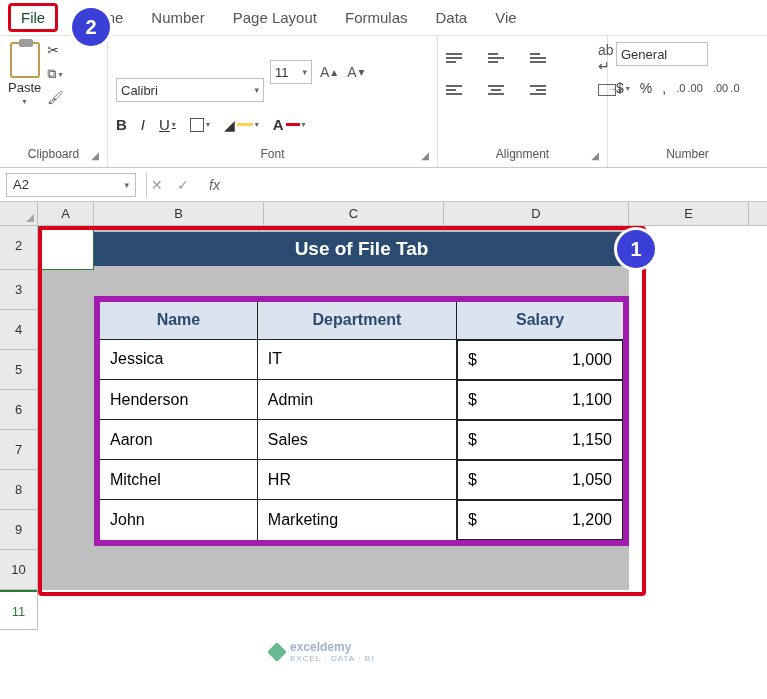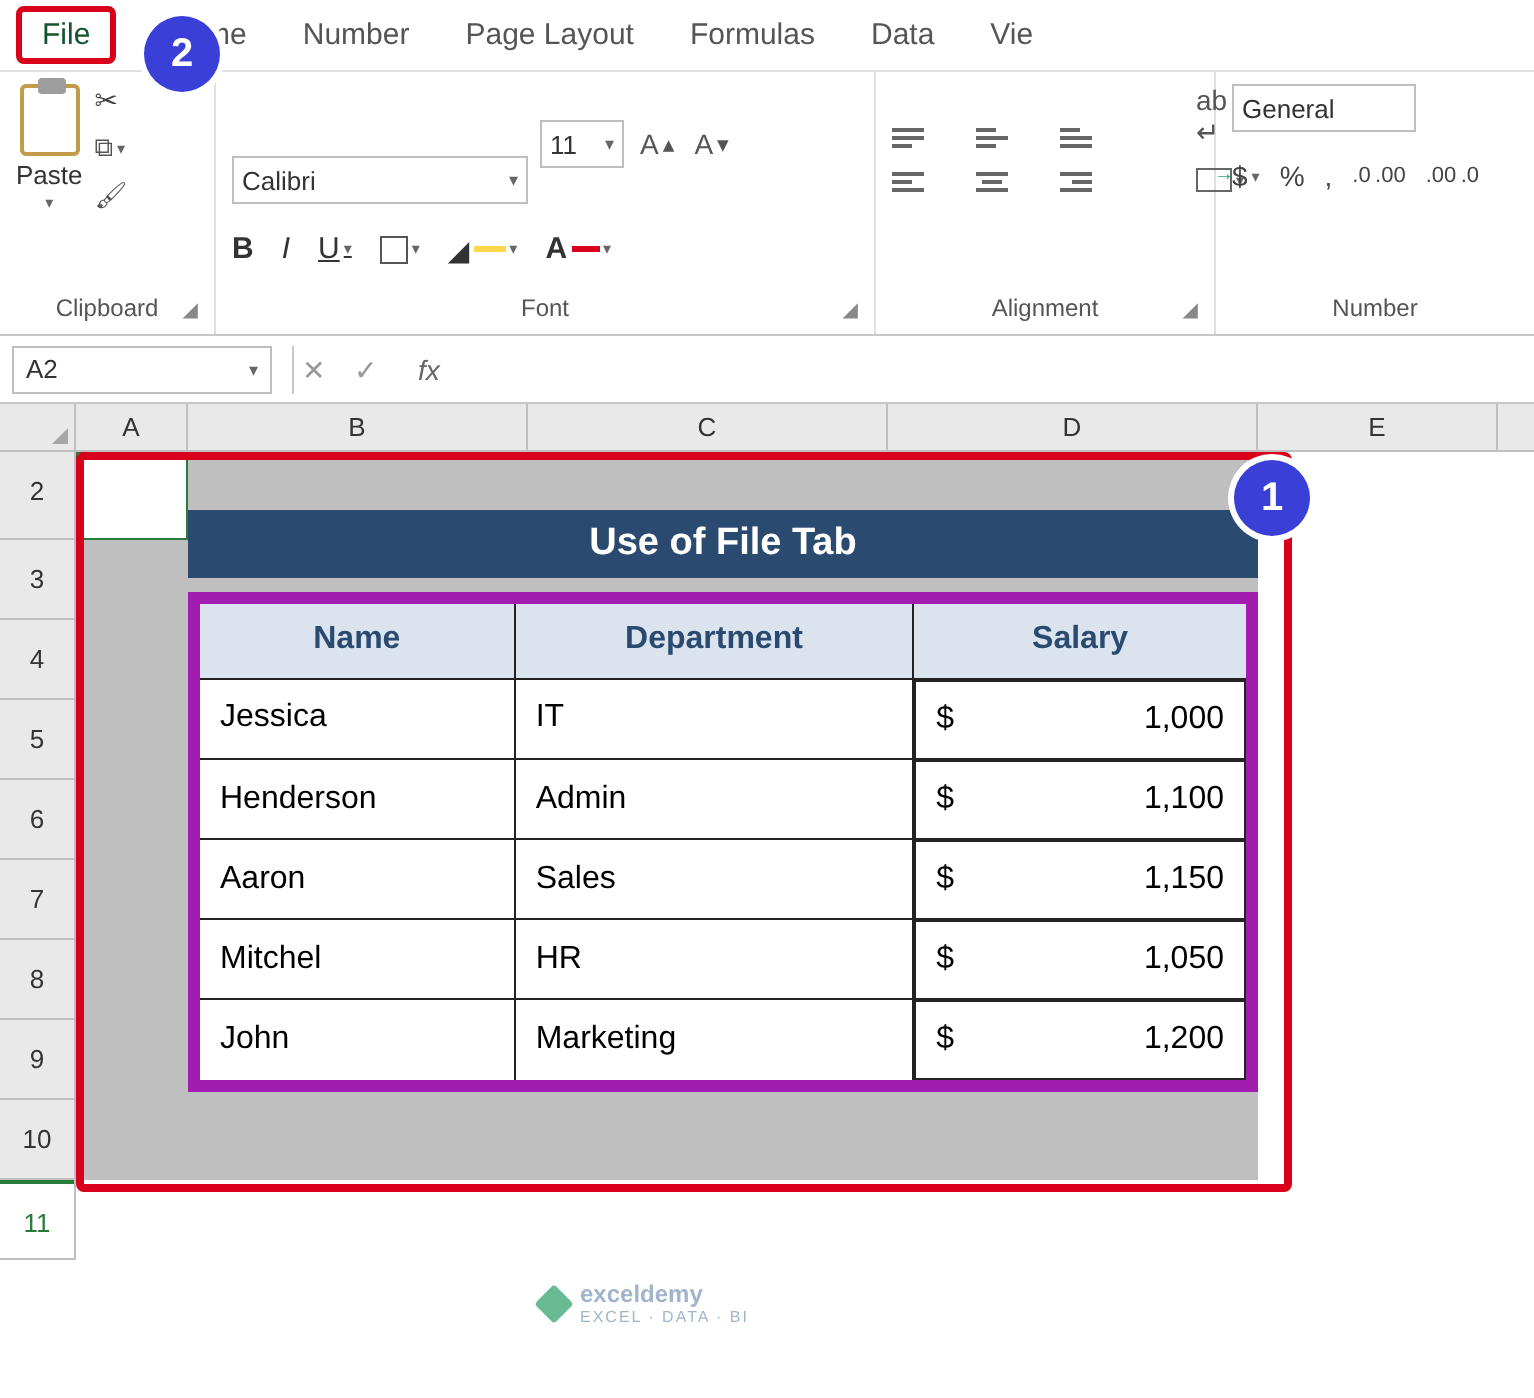--- a/index.html
+++ b/index.html
@@ -38,21 +38,21 @@
   .btn { cursor: pointer; display:inline-flex; align-items:center; gap:2px; }
   .uline { text-decoration: underline; }
   .border-icn { width:14px; height:14px; border:1px solid #555; display:inline-block; }
   .fill-icn { position:relative; }
   .fill-icn .bucket { font-size:14px; }
   .fill-bar { display:block; width:16px; height:3px; background:#ffd54a; }
   .fontcolor-icn .bar { display:block; width:14px; height:3px; background:#d8001a; }
 
   
   .align-rows { display:flex; flex-direction:column; gap:10px; }
-  .align-row { display:flex; gap:26px; align-items:flex-end; font-size:13px; color:#555; }
+  .align-row { display:flex; gap:26px; align-items:center; font-size:13px; color:#555; }
   .al-icn { width:16px; display:inline-flex; flex-direction:column; gap:2px; }
   .al-icn span { height:2px; background:#666; display:block; }
   .wrap-icn { font-size:14px; }
   .merge-icn { width:18px; height:12px; border:1px solid #666; position:relative; }
   .merge-icn::after { content:"→"; position:absolute; right:-2px; top:-3px; font-size:10px; color:#2a7; }
 
   
   .num-row1 .combo { width: 92px; }
   .num-row2 { display:flex; gap:10px; align-items:center; padding-top:14px; font-size:14px; color:#444; }
 
@@ -82,21 +82,21 @@
   .cells { position:relative; flex:1; }
 
   
   .sel-overlay { position:absolute; left:0; top:0; width:591px; height:364px; background:#bfbfbf; }
   .sel-overlay .active { position:absolute; left:0; top:0; width:56px; height:44px; background:#fff; border:1px solid #2a7a3a; }
 
   
   .anno-box { position:absolute; left:0; top:0; width:608px; height:370px; border:4px solid #d8001a; border-radius:4px; pointer-events:none; }
 
   
-  .title-banner { position:absolute; left:56px; top:6px; width:535px; height:34px; background:#2b4a6f; color:#fff; font-weight:bold; font-size:19px; display:flex; align-items:center; justify-content:center;margin-top:23px; }
+  .title-banner { position:absolute; left:56px; top:6px; width:535px; height:34px; background:#2b4a6f; color:#fff; font-weight:bold; font-size:19px; display:flex; align-items:center; justify-content:center; }
 
   
   .dtable { position:absolute; left:56px; top:70px; width:535px; border:6px solid #a21caf; border-collapse:collapse; background:#fff; }
   .dtable th, .dtable td { border:1px solid #222; height:40px; padding:0 10px; font-size:16px; }
   .dtable th { background:#dbe3ee; color:#2b4a6f; font-weight:bold; text-align:center; }
   .dtable td.sal { display:flex; justify-content:space-between; align-items:center; }
   .wB{width:170px;} .wC{width:214px;} .wD{width:185px;}
 
   
   .callout { position:absolute; width:38px; height:38px; border-radius:50%; background:#3a3fd8; color:#fff; font-weight:bold; font-size:20px; display:flex; align-items:center; justify-content:center; box-shadow:0 0 0 3px #fff; z-index:50; }

